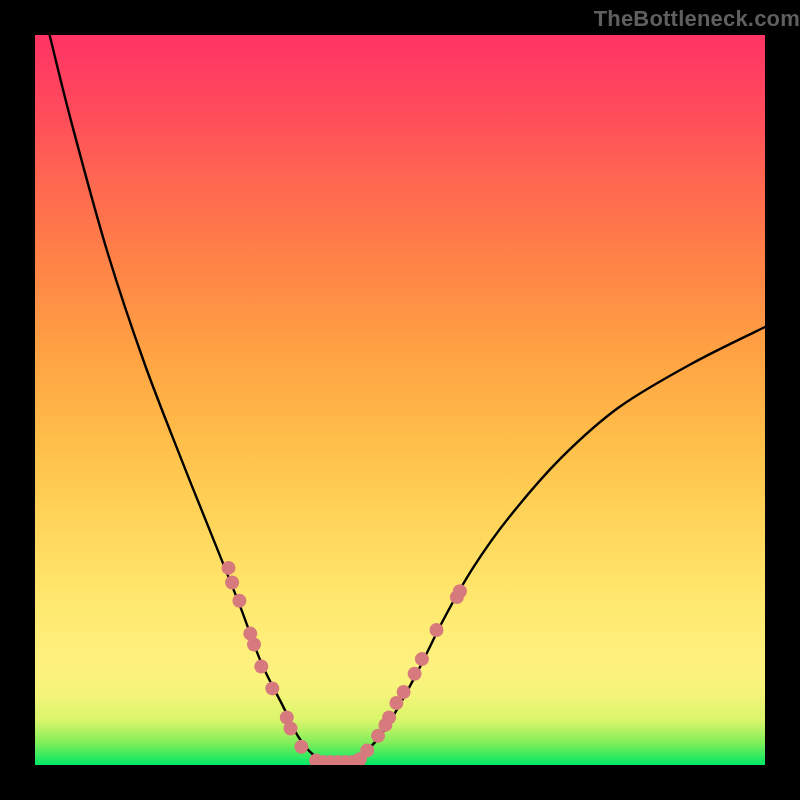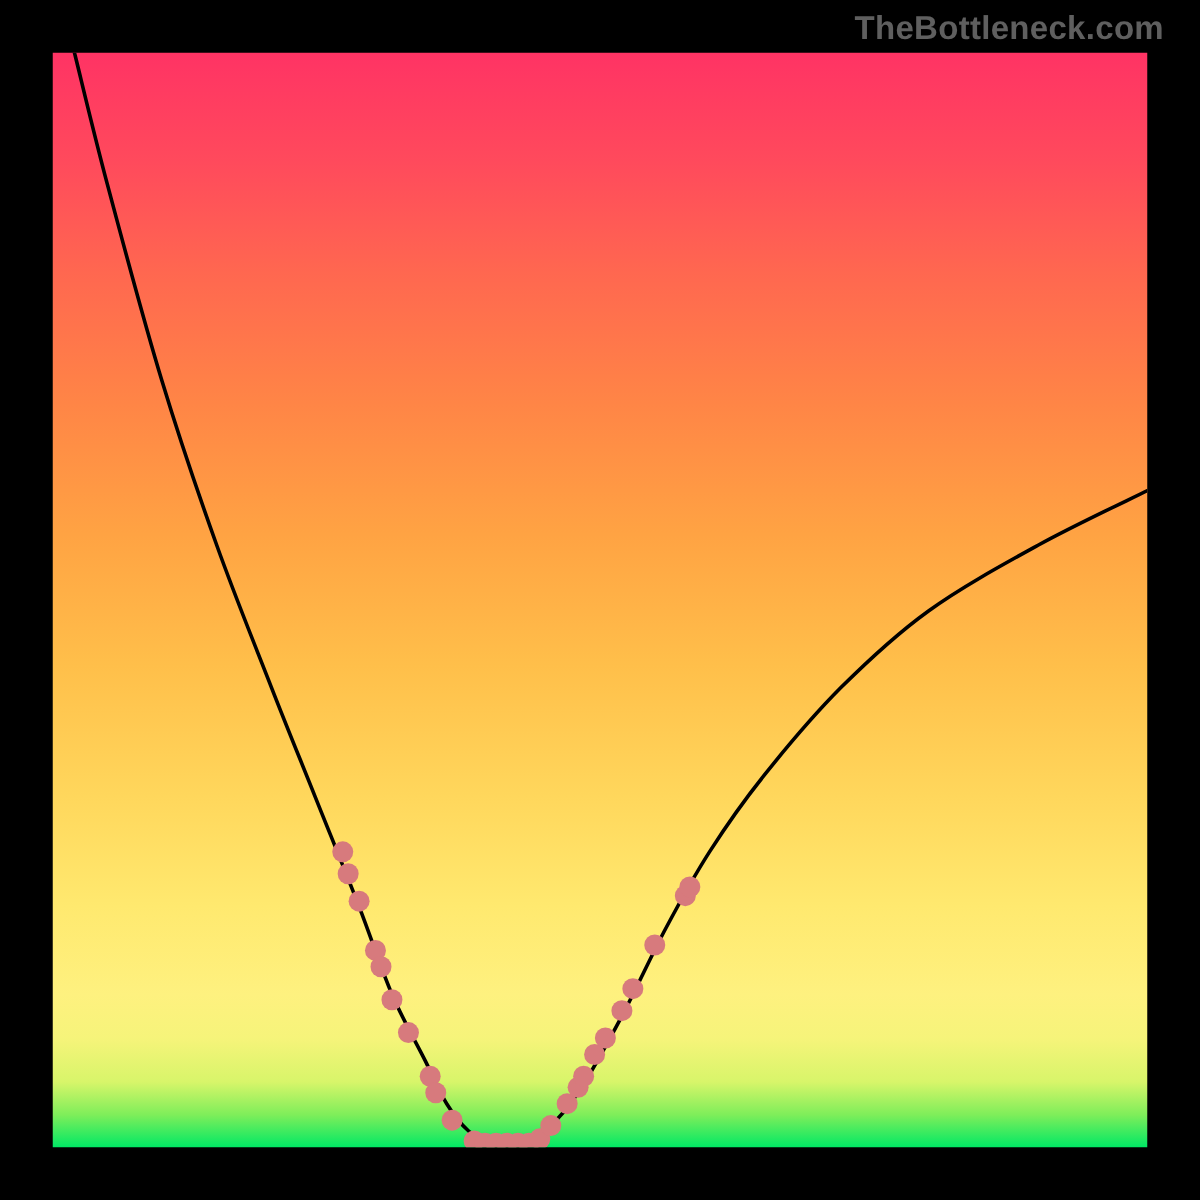--- a/index.html
+++ b/index.html
@@ -14,21 +14,21 @@
   .frame {
     position: absolute;
     left: 0; top: 0;
     width: 800px;
     height: 800px;
     background: #000;
   }
   .watermark {
     position: absolute;
     top: 6px;
-    right: 24px;
+    right: 0;
     font-size: 22px;
     font-weight: 600;
     color: #5f5f5f;
     letter-spacing: 0.2px;
     z-index: 50;
   }
   .plot {
     position: absolute;
     left: 35px;
     top: 35px;

